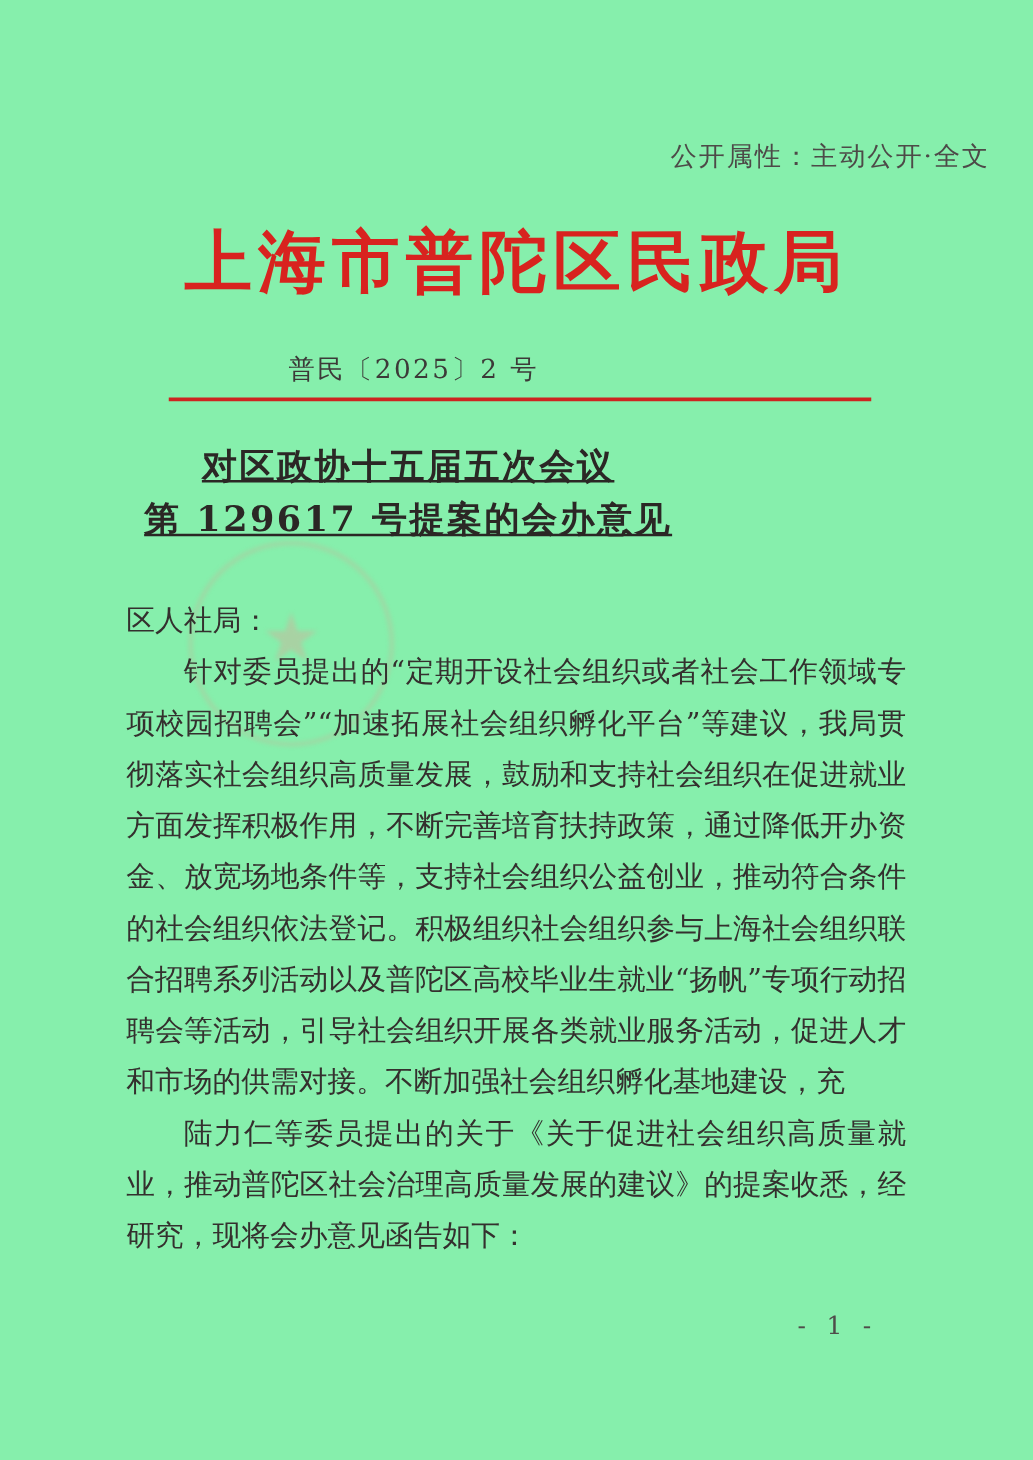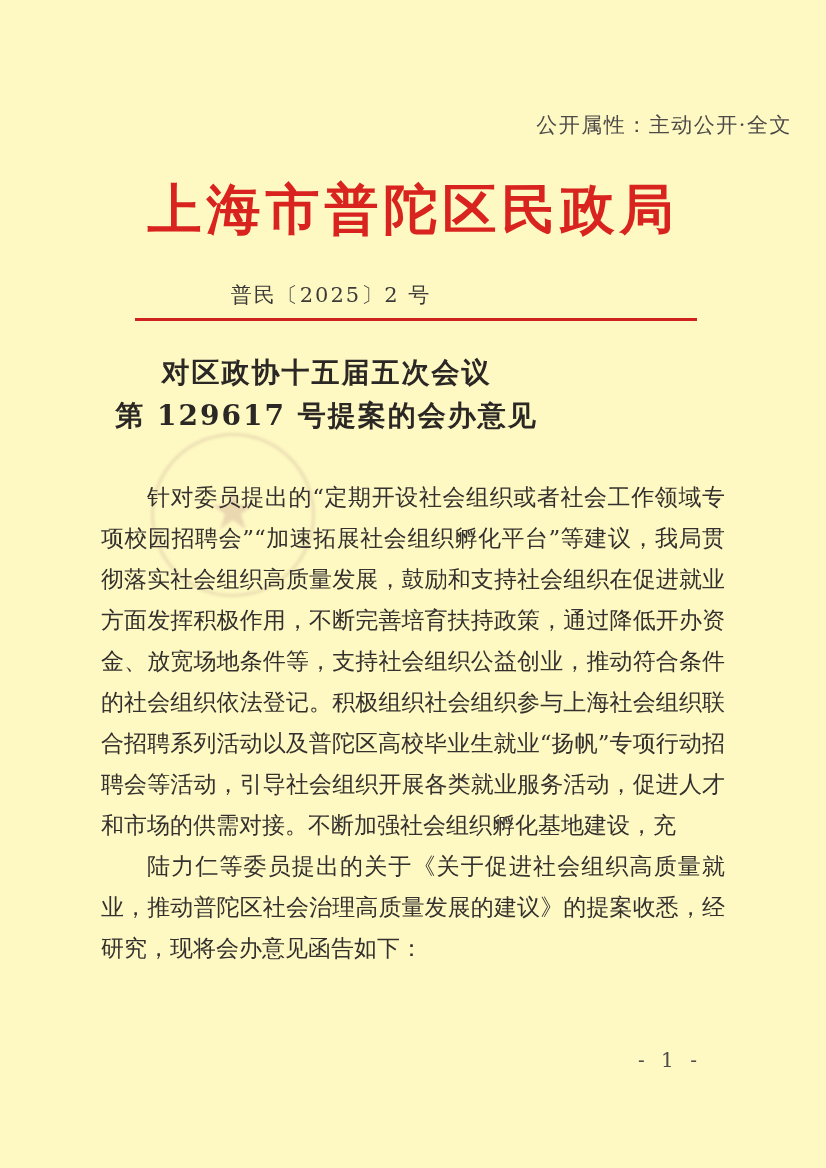--- a/index.html
+++ b/index.html
@@ -7,21 +7,21 @@
   body {
     position: relative;
     background: #ffffff;
     font-family: "DejaVu Serif", "Liberation Serif", serif;
     overflow: hidden;
   }
   .page {
     position: absolute;
     left: 0; top: 0;
     width: 826px; height: 1168px;
-    background: #fef9c3;
+    background: #86efac;
   }
   .disclosure {
     position: absolute;
     top: 111px;
     right: 34px;
     font-size: 21px;
     color: #4d4a48;
     letter-spacing: 1.5px;
     white-space: nowrap;
   }
@@ -57,20 +57,21 @@
     position: absolute;
     top: 351px;
     left: 0;
     width: 653px;
     text-align: center;
     font-size: 28px;
     font-weight: bold;
     color: #2b2725;
     line-height: 43px;
     letter-spacing: 2px;
+    text-decoration: underline;
   }
   .seal-watermark {
     position: absolute;
     left: 151px;
     top: 433px;
     width: 164px;
     height: 164px;
     border: 3px solid rgba(206, 176, 150, 0.38);
     border-radius: 50%;
     filter: blur(1.6px);
@@ -122,19 +123,20 @@
   <div class="doc-title">
     <div>对区政协十五届五次会议</div>
     <div>第 129617 号提案的会办意见</div>
   </div>
 
   <div class="seal-watermark">
     <span class="seal-star">★</span>
   </div>
 
   <div class="letter-body">
+    <p>区人社局：</p>
     <p class="indent">针对委员提出的“定期开设社会组织或者社会工作领域专项校园招聘会”“加速拓展社会组织孵化平台”等建议，我局贯彻落实社会组织高质量发展，鼓励和支持社会组织在促进就业方面发挥积极作用，不断完善培育扶持政策，通过降低开办资金、放宽场地条件等，支持社会组织公益创业，推动符合条件的社会组织依法登记。积极组织社会组织参与上海社会组织联合招聘系列活动以及普陀区高校毕业生就业“扬帆”专项行动招聘会等活动，引导社会组织开展各类就业服务活动，促进人才和市场的供需对接。不断加强社会组织孵化基地建设，充</p>
     <p class="indent">陆力仁等委员提出的关于《关于促进社会组织高质量就业，推动普陀区社会治理高质量发展的建议》的提案收悉，经研究，现将会办意见函告如下：</p>
   </div>
 
   <div class="page-number">- 1 -</div>
 
 </div>
 
 </body></html>

